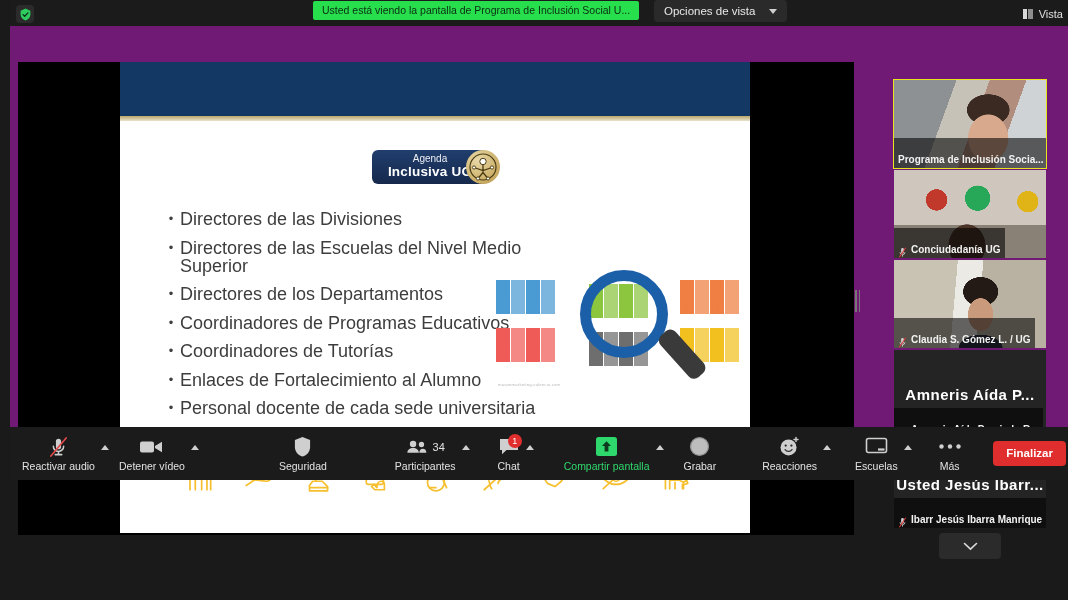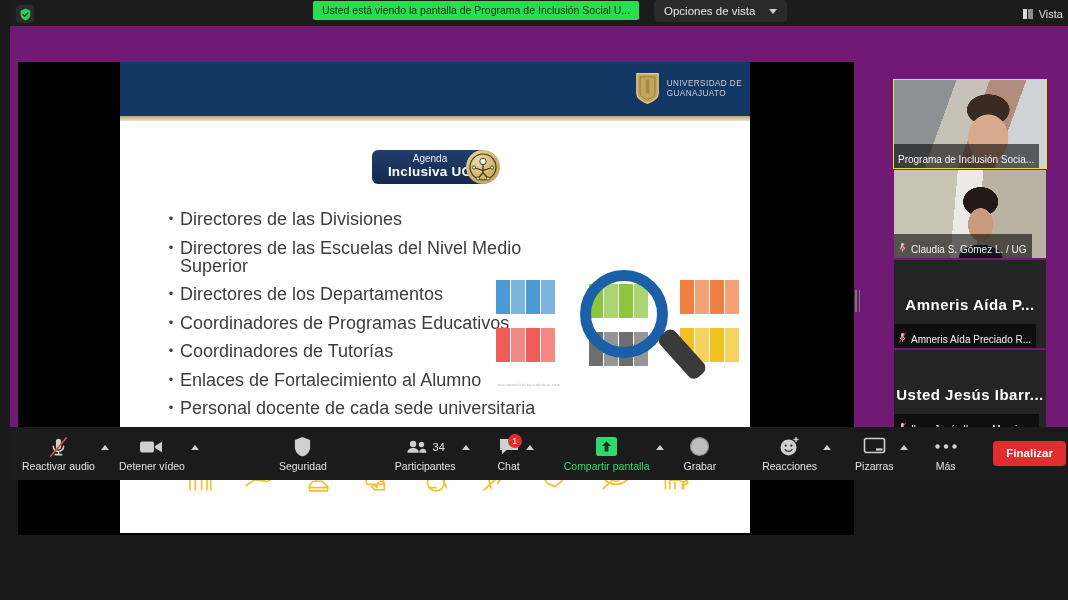--- a/index.html
+++ b/index.html
@@ -107,23 +107,23 @@
   .drag-handle i { width: 1.5px; height: 22px; background: #777; display: block; }
 
   
   .filmstrip { position: absolute; left: 884px; top: 80px; width: 152px; }
   .tile { position: relative; width: 152px; height: 88px; margin-bottom: 2px;
           background: #2a2a2a; overflow: hidden; }
   .tile.active { outline: 2px solid #e8e41f; outline-offset: -1px; }
   .tile-name {
     position: absolute; left: 0; bottom: 0; max-width: 100%;
     background: rgba(0,0,0,.58); color: #f2f2f2;
-    font-size: 10px; line-height: 16px; padding: 8px 5px 0 4px;
-    display: flex; align-items: flex-start; gap: 4px; white-space: nowrap;
-    overflow: hidden; text-overflow: ellipsis;
+    font-size: 10px; line-height: 16px; padding: 14px 5px 0 4px;
+    display: flex; align-items: flex-end; gap: 4px; white-space: nowrap;
+    overflow: hidden; text-overflow: ellipsis; font-weight: bold;
   }
   .mic-off { width: 9px; height: 11px; flex: none; }
   .tile-initials { position: absolute; inset: 0; display: flex; align-items: center;
                    justify-content: center; color: #fff; font-size: 15px; font-weight: 700;
                    letter-spacing: .5px; padding: 0 6px; white-space: nowrap; overflow: hidden; }
   .vid-bg { position: absolute; inset: 0; }
   .scroll-chev {
     width: 62px; height: 26px; margin: 5px auto 0; background: #2b2b2b;
     border-radius: 4px; display: flex; align-items: center; justify-content: center;
   }
@@ -173,31 +173,20 @@
       <span>Vista</span>
     </div>
   </div>
 
   <div class="share-stage">
     <div class="slide">
 
       <div class="slide-header"></div>
       <div class="slide-rule"></div>
 
-      <div class="ug-logo">
-        <svg class="ug-shield" viewBox="0 0 30 40">
-          <path d="M2 2h26v24c0 8-13 12-13 12S2 34 2 26z" fill="#c3a65c" stroke="#e0cf9a" stroke-width="1.4"></path>
-          <path d="M6 6h18v19c0 5.4-9 8.6-9 8.6S6 30.4 6 25z" fill="none" stroke="#8d7435" stroke-width="1"></path>
-          <rect x="13" y="9" width="4" height="17" fill="#8d7435" opacity=".55"></rect>
-        </svg>
-        <div class="ug-text">
-          <div>UNIVERSIDAD DE</div>
-          <div>GUANAJUATO</div>
-        </div>
-      </div>
 
       <div class="agenda-badge">
         <div class="agenda-plate">
           <div class="agenda-line1">Agenda</div>
           <div class="agenda-line2">Inclusiva UG</div>
         </div>
         <div class="agenda-emblem">
           <svg viewBox="0 0 34 34" width="34" height="34">
             <circle cx="17" cy="17" r="13" fill="none" stroke="#4a3c12" stroke-width="1.2"></circle>
             <circle cx="17" cy="11.5" r="3.2" fill="#fff" stroke="#4a3c12" stroke-width="1"></circle>
@@ -421,20 +410,32 @@
   <div class="filmstrip">
 
     <div class="tile active">
       <div class="vid-bg" style="background:linear-gradient(110deg,#8d9194 0 34%,#c6c2b8 34% 52%,#b08d7d 52% 72%,#cfd3d6 72% 100%)"></div>
       <div class="vid-bg" style="background:radial-gradient(ellipse 34px 40px at 62% 66%, #d8a98c 0 58%, transparent 60%),radial-gradient(ellipse 30px 22px at 62% 34%, #3a2a22 0 70%, transparent 72%)"></div>
       <div class="tile-name">
         <span>Programa de Inclusión Socia...</span>
       </div>
     </div>
 
+    <div class="tile">
+      <div class="vid-bg" style="background:linear-gradient(180deg,#cfc7bd 0 62%,#8a8176 62% 100%)"></div>
+      <div class="vid-bg" style="background:radial-gradient(circle 11px at 28% 34%, #c0392b 0 96%, transparent 98%),radial-gradient(circle 13px at 55% 32%, #27a858 0 96%, transparent 98%),radial-gradient(circle 11px at 88% 36%, #e0b416 0 96%, transparent 98%),radial-gradient(ellipse 26px 30px at 48% 86%, #4a3227 0 70%, transparent 72%)"></div>
+      <div class="tile-name">
+        <svg class="mic-off" viewBox="0 0 12 16">
+          <path d="M6 1.6a2 2 0 0 1 2 2v4.2a2 2 0 0 1-4 0V3.6a2 2 0 0 1 2-2z" fill="#d2d2d2"></path>
+          <path d="M2.4 7.6a3.6 3.6 0 0 0 7.2 0M6 11.6V14" stroke="#d2d2d2" stroke-width="1.2" fill="none"></path>
+          <path d="M1.4 15L10.6 1" stroke="#e33b3b" stroke-width="1.5"></path>
+        </svg>
+        <span>Conciudadanía UG</span>
+      </div>
+    </div>
 
     <div class="tile">
       <div class="vid-bg" style="background:linear-gradient(95deg,#c9c3b4 0 40%,#eceae4 40% 56%,#b9b2a3 56% 100%)"></div>
       <div class="vid-bg" style="background:radial-gradient(ellipse 20px 26px at 57% 62%, #c99a7c 0 62%, transparent 64%),radial-gradient(ellipse 24px 20px at 57% 36%, #231a16 0 72%, transparent 74%),radial-gradient(ellipse 30px 18px at 57% 100%, #2b3442 0 72%, transparent 74%)"></div>
       <div class="tile-name">
         <svg class="mic-off" viewBox="0 0 12 16">
           <path d="M6 1.6a2 2 0 0 1 2 2v4.2a2 2 0 0 1-4 0V3.6a2 2 0 0 1 2-2z" fill="#d2d2d2"></path>
           <path d="M2.4 7.6a3.6 3.6 0 0 0 7.2 0M6 11.6V14" stroke="#d2d2d2" stroke-width="1.2" fill="none"></path>
           <path d="M1.4 15L10.6 1" stroke="#e33b3b" stroke-width="1.5"></path>
         </svg>
@@ -597,21 +598,21 @@
 
     <div style="width:14px"></div>
 
     <div class="tb-item">
       <span class="tb-ico">
         <svg width="23" height="19" viewBox="0 0 23 19" fill="none" stroke="#cfcfcf" stroke-width="1.6">
           <rect x="1.5" y="1.5" width="20" height="14" rx="2"></rect>
             <path d="M13 12.5h6.5" stroke-width="2.2"></path>
         </svg>
       </span>
-      <span class="tb-label">Pizarras</span>
+      <span class="tb-label">Escuelas</span>
     </div>
     <div class="caret-wrap">
         <span class="tb-caret"></span>
       </div>
 
     <div style="width:16px"></div>
 
     <div class="tb-item">
       <span class="tb-ico">
         <svg width="24" height="7" viewBox="0 0 24 7">

